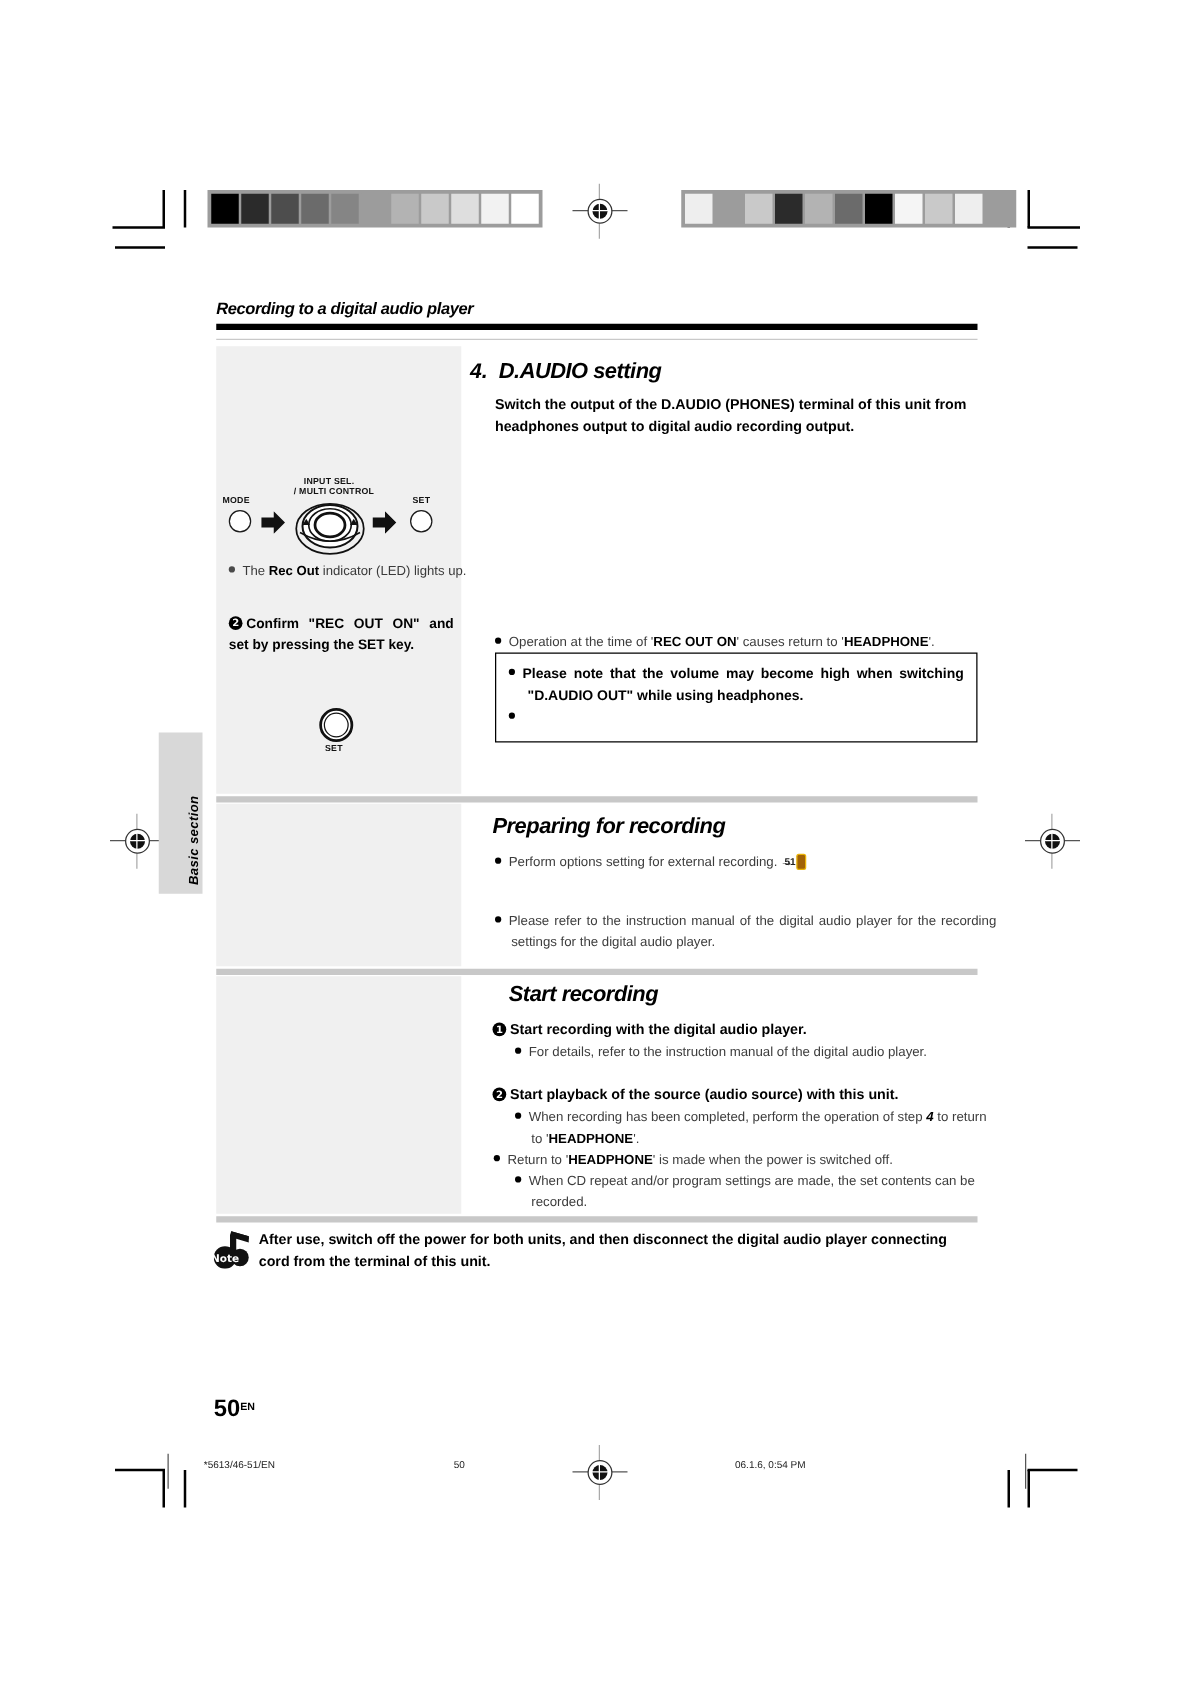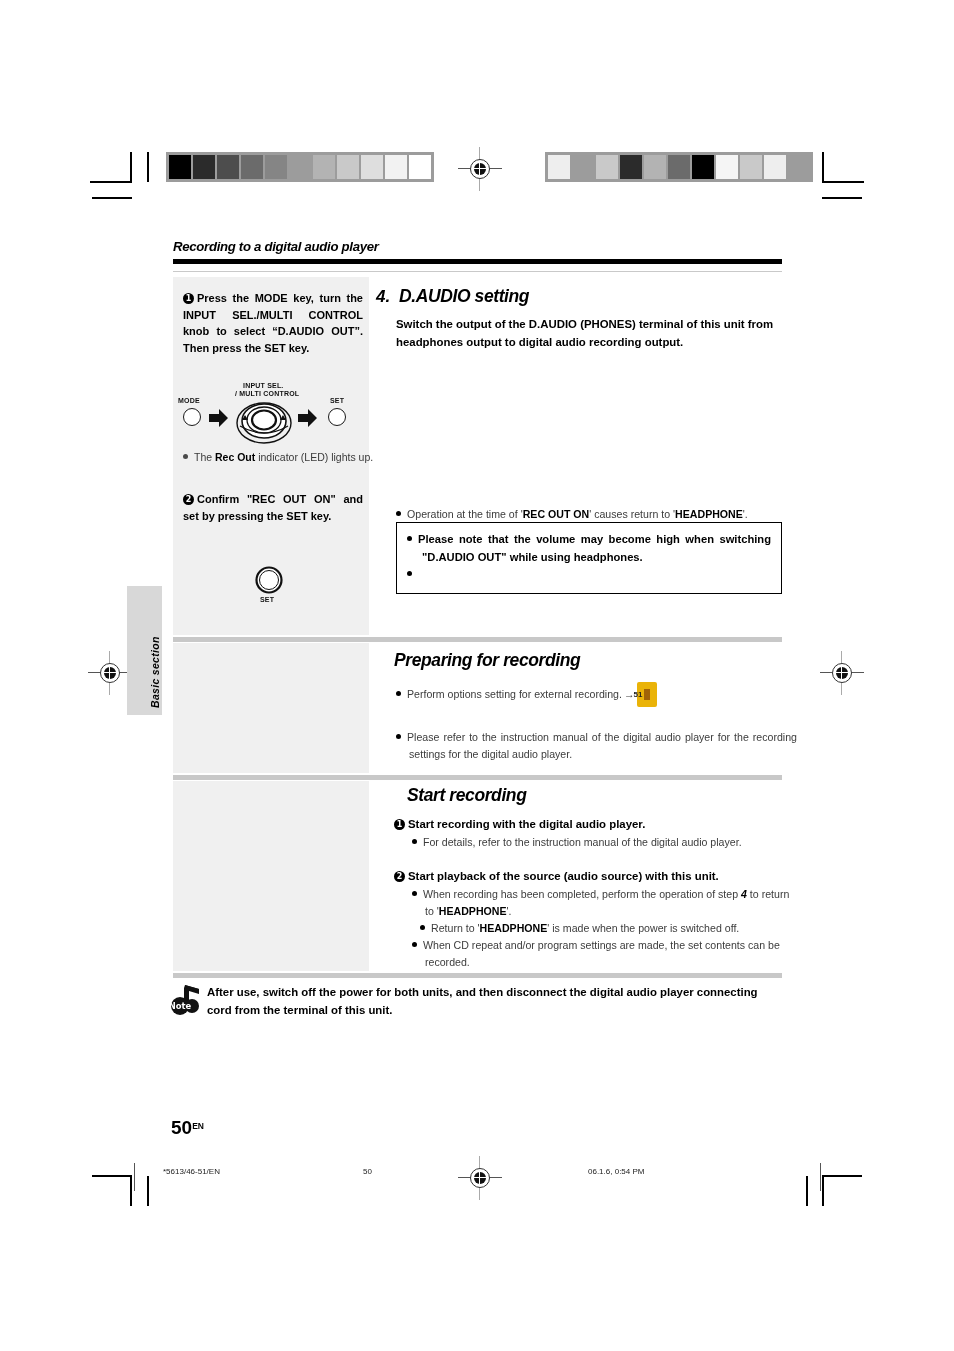--- a/index.html
+++ b/index.html
@@ -82,21 +82,21 @@
     position:absolute;border:1.6px solid #000;box-sizing:border-box;
     padding:8px 10px 9px 10px;
   }
   .warnbox .li{
     font-size:11.2px;font-weight:bold;line-height:17.5px;
     text-align:justify;padding-left:15px;text-indent:-15px;
   }
   .warnbox .li .bullet{margin-right:6px;}
 
   .pgref{
-    display:inline-block;border:7px solid #eab308;border-radius:2px;
+    display:inline-block;border:1px solid #eab308;border-radius:2px;
     font-size:8px;padding:0px 3px;line-height:11px;color:#222;
     vertical-align:1px;background:#a16207;font-weight:bold;
   }
 
   
   .note-icon{position:absolute;width:34px;height:32px;}
   .note-txt{
     position:absolute;font-size:11.4px;font-weight:bold;line-height:18px;
   }
 
@@ -205,23 +205,20 @@
   <div class="hdr-rule"></div>
   <div class="hdr-rule2"></div>
 
   <div class="lpanel" style="top:277px;height:358px;"></div>
   <div class="divider" style="top:637px;"></div>
   <div class="lpanel" style="top:643px;height:130px;"></div>
   <div class="divider" style="top:775px;"></div>
   <div class="lpanel" style="top:781px;height:190px;"></div>
   <div class="divider" style="top:973px;"></div>
 
-  <div style="position:absolute;left:183px;top:290px;width:180px;" class="step-line">
-    <span class="numglyph">1</span><span>Press the MODE key, turn the INPUT SEL./MULTI CONTROL knob to select “D.AUDIO OUT”. Then press the SET key.</span>
-  </div>
 
   <div class="diagram" style="left:178px;top:382px;width:186px;height:62px;">
     <div class="lbl" style="left:0px;top:15px;">MODE</div>
     <div class="btn-circle" style="left:5px;top:26px;width:18px;height:18px;"></div>
 
     <div class="lbl" style="left:65px;top:0px;">INPUT SEL.</div>
     <div class="lbl" style="left:57px;top:8px;">/ MULTI CONTROL</div>
 
     <svg style="position:absolute;left:58px;top:16px;" width="56" height="46" viewBox="0 0 56 46">
       <ellipse cx="28" cy="25" rx="27" ry="20" fill="none" stroke="#111" stroke-width="1.4"></ellipse>
@@ -297,21 +294,21 @@
   </div>
 
   <div class="body-b" style="left:394px;top:867px;width:388px;">
     <span class="numglyph">2</span><span>Start playback of the source (audio source) with this unit.</span>
   </div>
 
   <div class="body-n" style="left:412px;top:886px;width:372px;padding-left:13px;text-indent:-13px;">
     <span class="bullet"></span><span>When recording has been completed, perform the operation of step </span><b style="font-style:italic;">4</b><span> to return to '</span><b>HEADPHONE</b><span>'.</span>
   </div>
 
-  <div class="body-n" style="left:420px;top:920px;width:372px;padding-left:13px;text-indent:-13px;">
+  <div class="body-n" style="left:395px;top:920px;width:372px;padding-left:13px;text-indent:-13px;">
     <span class="bullet"></span><span>Return to '</span><b>HEADPHONE</b><span>' is made when the power is switched off.</span>
   </div>
 
   <div class="body-n" style="left:412px;top:937px;width:372px;padding-left:13px;text-indent:-13px;">
     <span class="bullet"></span><span>When CD repeat and/or program settings are made, the set contents can be recorded.</span>
   </div>
 
   <svg class="note-icon" style="left:169px;top:983px;" width="34" height="32" viewBox="0 0 34 32">
     <path d="M16 2 L30 6 L30 11 L20 8 L20 22 L15 22 L15 5 Z" fill="#111"></path>
     <path d="M16 2 L30 6 L30 8.5 L16 4.5 Z" fill="#111"></path>

